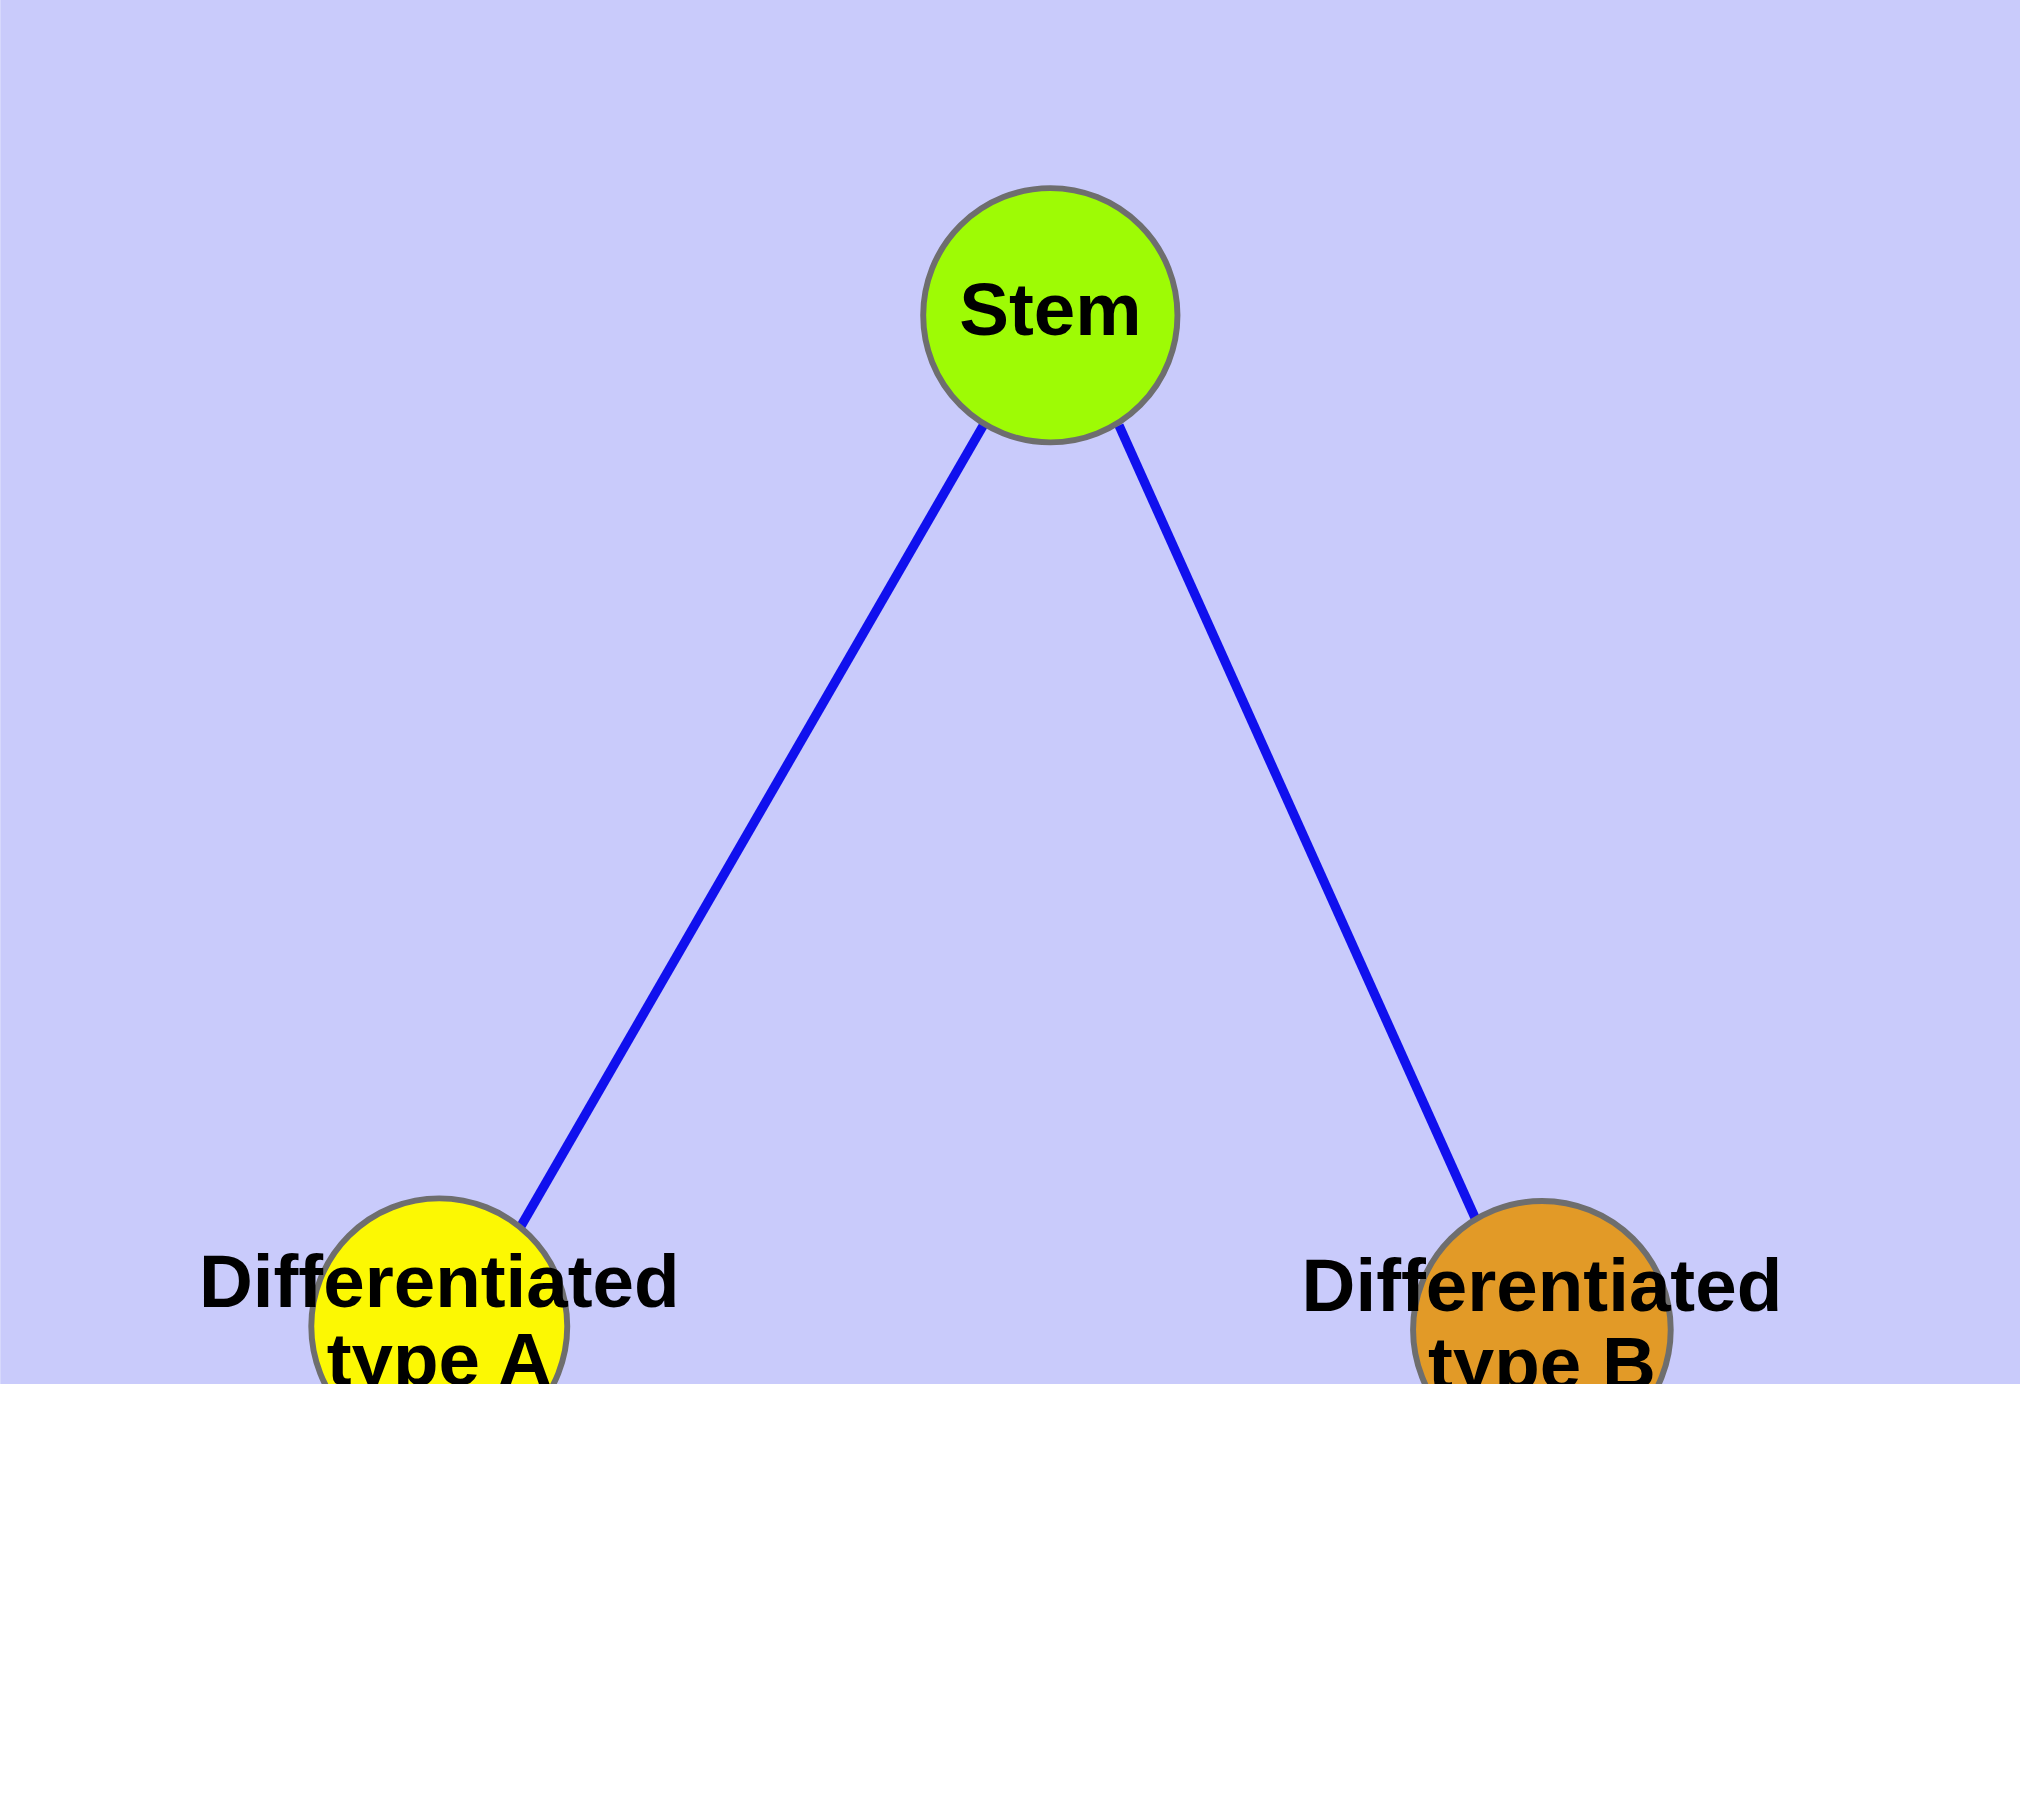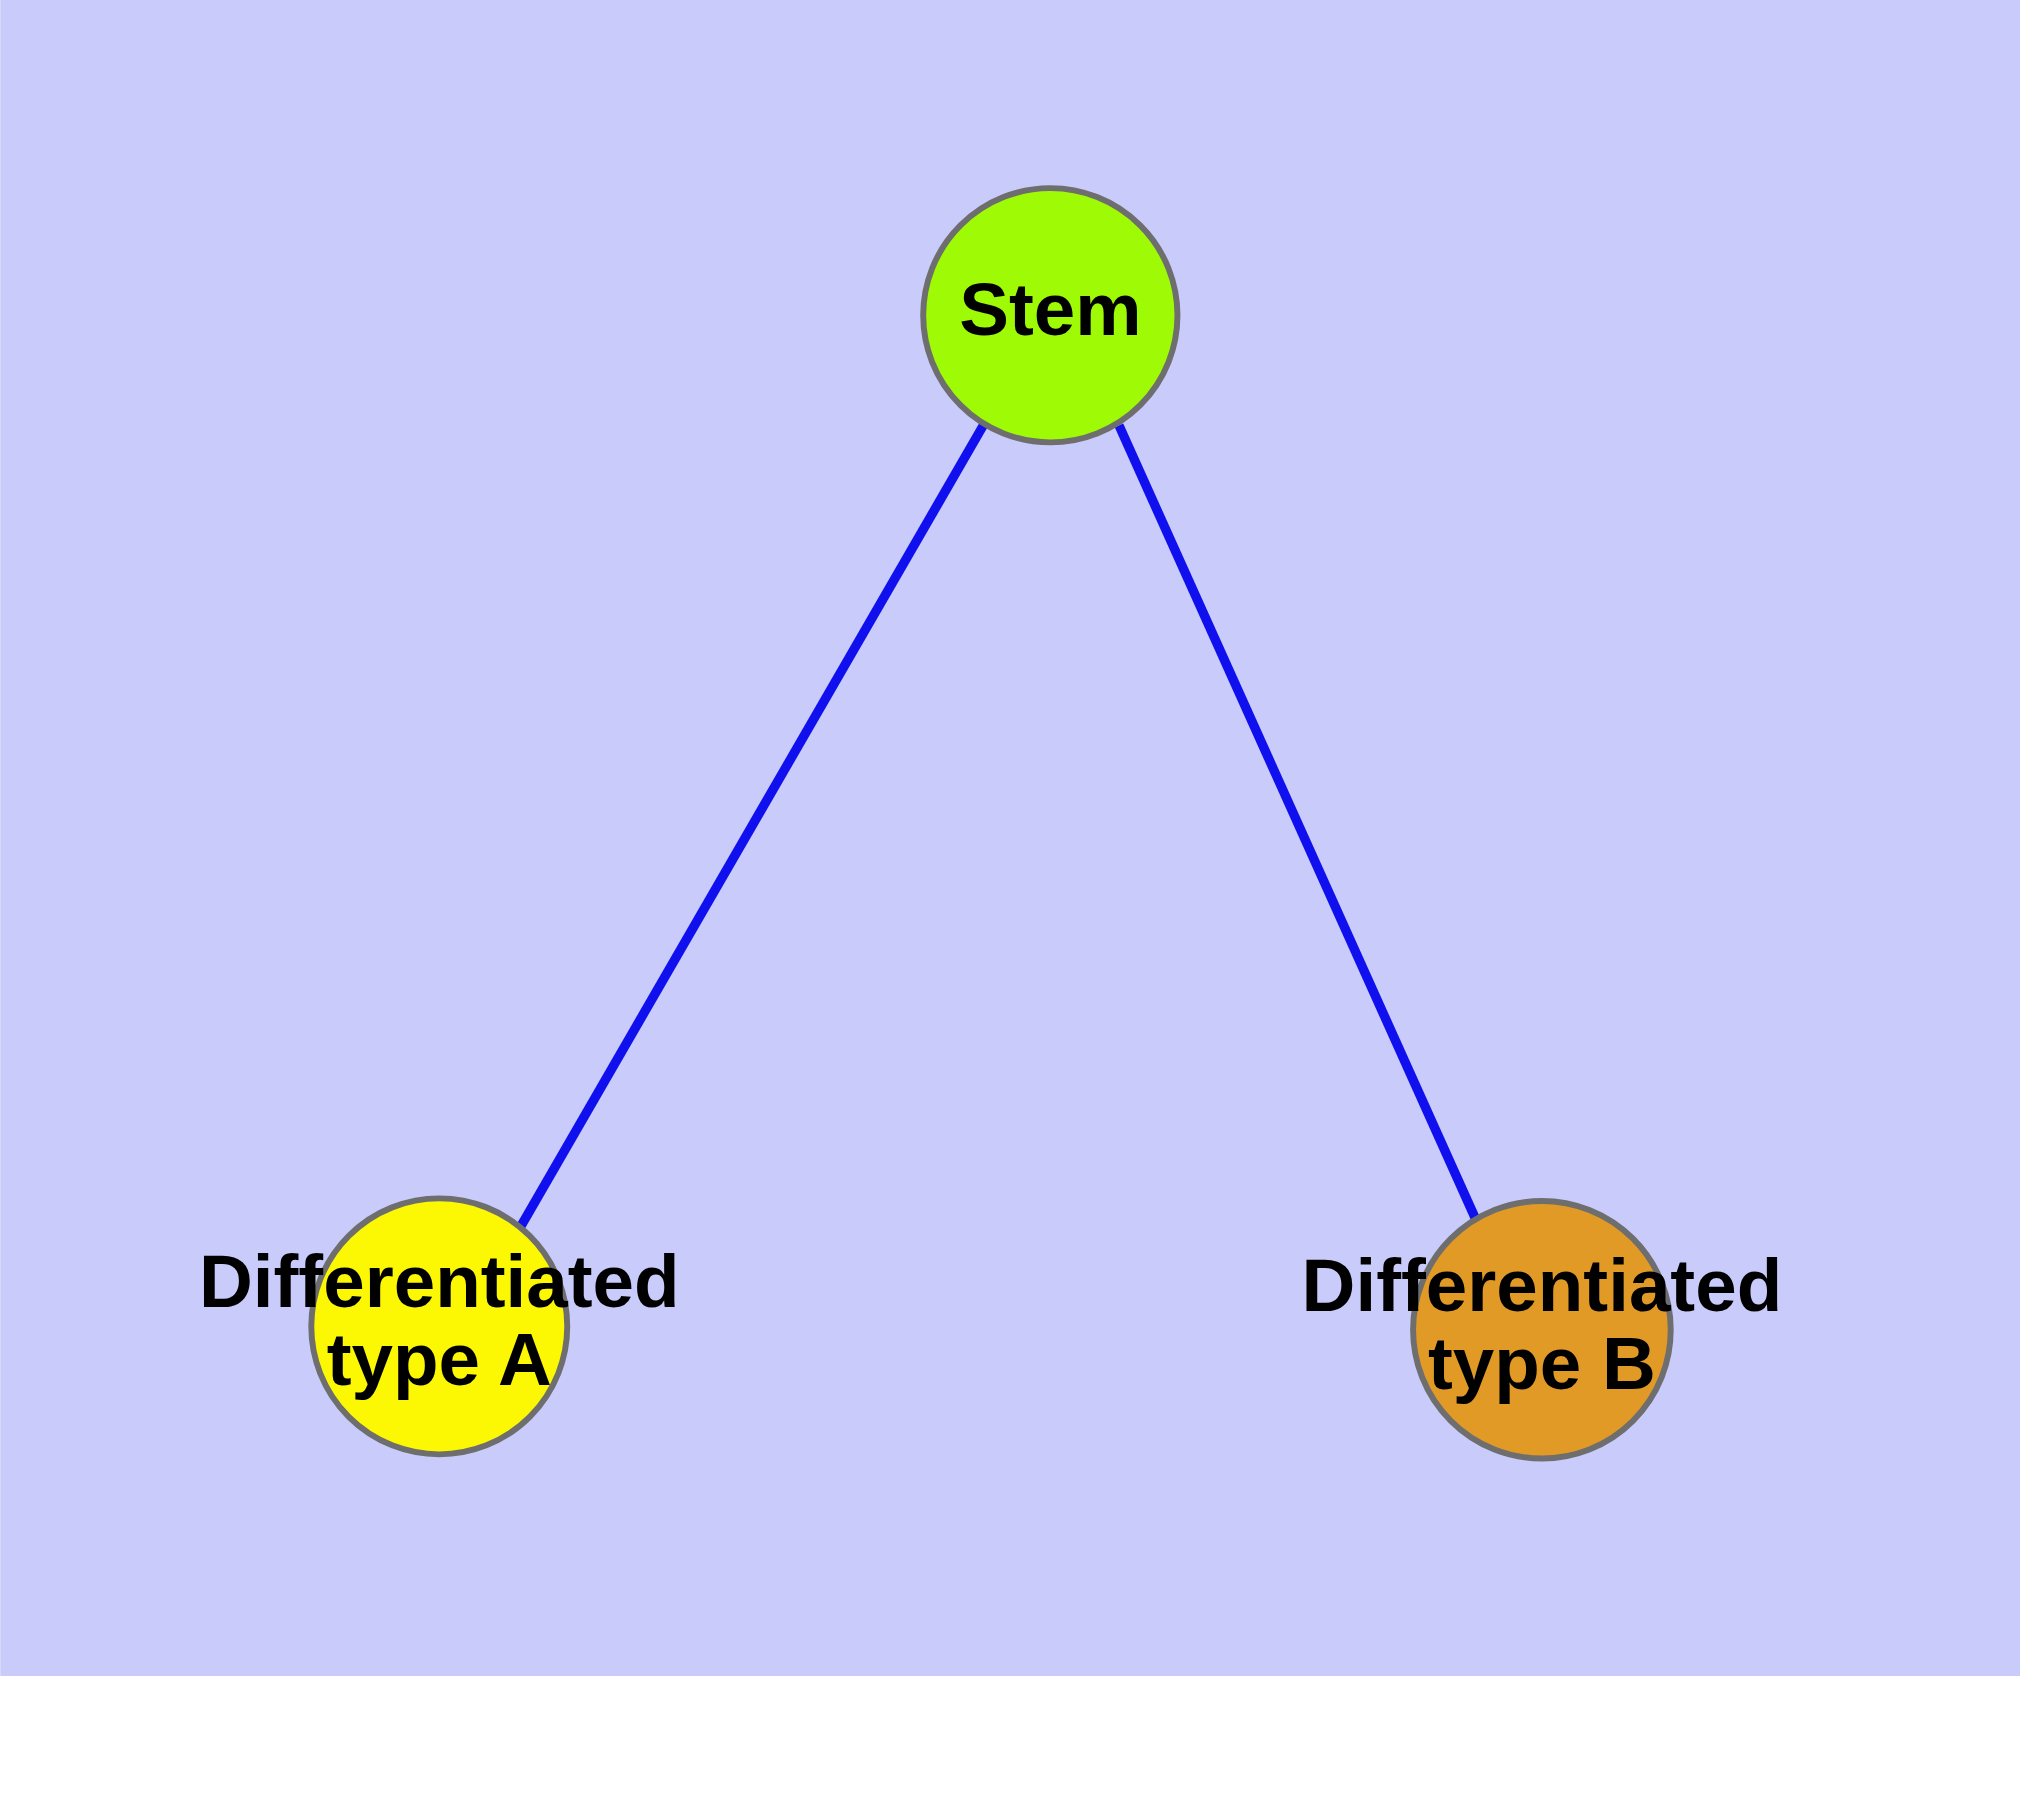--- a/index.html
+++ b/index.html
@@ -7,21 +7,21 @@
     margin: 0;
     padding: 0;
     background: #ffffff;
   }
   body {
     font-family: "Liberation Sans", sans-serif;
   }
   #canvas {
     position: relative;
     width: 2021px;
-    height: 1676px;
+    height: 1384px;
     overflow: hidden;
   }
   #graph-svg {
     position: absolute;
     top: 0;
     left: 0;
     width: 2021px;
     height: 1812px;
     display: block;
   }

